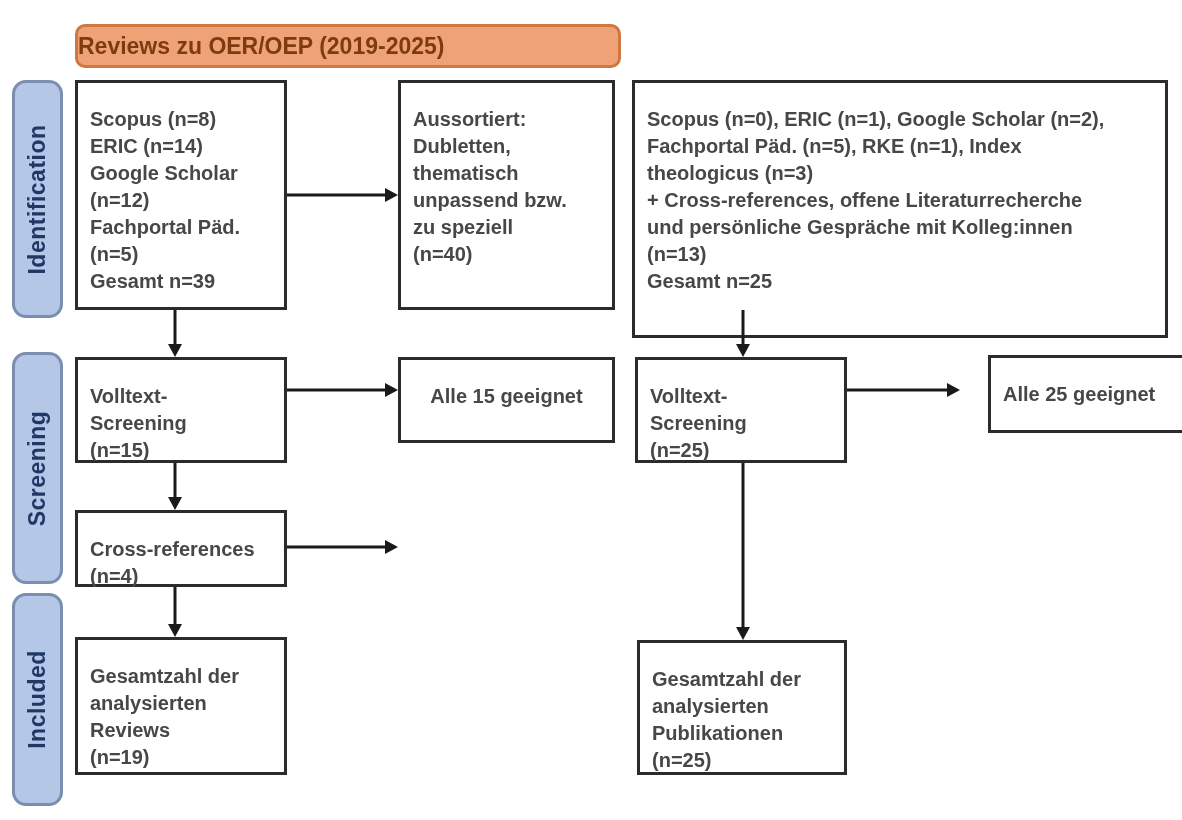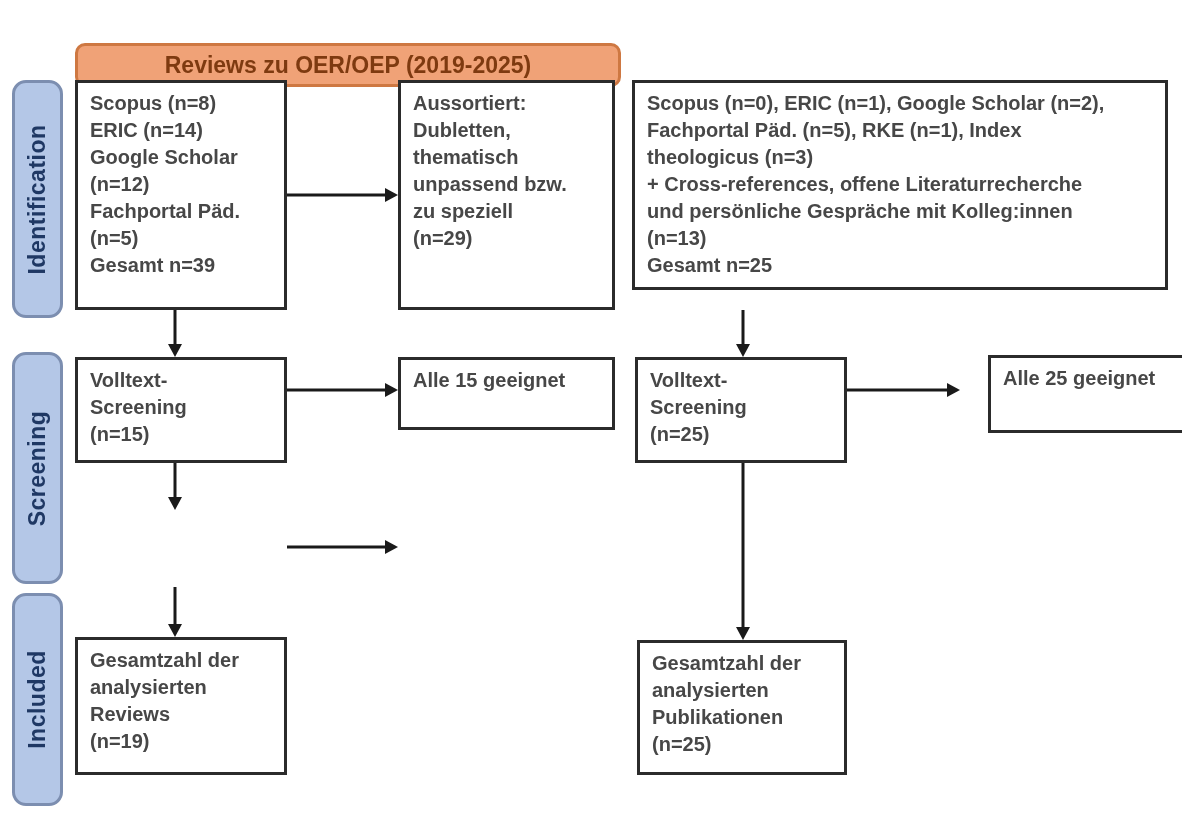--- a/index.html
+++ b/index.html
@@ -15,27 +15,27 @@
     position:absolute;background:var(--stage-fill);border:3px solid var(--stage-border);
     border-radius:14px;display:flex;align-items:center;justify-content:center;
   }
   .stage-pill .stage-label{
     transform:rotate(-90deg);white-space:nowrap;color:var(--stage-text);
     font-size:23px;font-weight:700;letter-spacing:.5px;
   }
 
   .col-header{
     position:absolute;background:var(--header-fill);border:3px solid var(--header-border);
-    border-radius:10px;display:flex;align-items:center;justify-content:center;
-    color:var(--header-text);font-size:23px;font-weight:700;margin-top:19px;
+    border-radius:10px;display:flex;align-items:center;justify-content:flex-start;
+    color:var(--header-text);font-size:23px;font-weight:700;
   }
 
   .flow-box{
     position:absolute;background:#fff;border:3px solid var(--box-border);
-    box-sizing:border-box;padding:7px 12px;
+    box-sizing:border-box;padding:23px 12px;
   }
   .flow-box .box-text{
     white-space:pre-line;color:var(--box-text);font-size:20px;font-weight:700;line-height:1.35;
     display:block;
   }
 
   .arrow-h{position:absolute;}
   .arrow-h .arrow-shaft{position:absolute;left:0;top:50%;transform:translateY(-50%);
     height:3px;width:calc(100% - 12px);background:var(--arrow);}
   .arrow-h .arrow-head{position:absolute;right:0;top:50%;transform:translateY(-50%);
@@ -76,38 +76,42 @@
 Fachportal Päd.
 (n=5)
 Gesamt n=39</span>
   </div>
   <div class="flow-box" style="left:398px;top:80px;width:217px;height:230px;">
     <span class="box-text">Aussortiert:
 Dubletten,
 thematisch
 unpassend bzw.
 zu speziell
-(n=29)</span>
+(n=40)</span>
   </div>
   <div class="flow-box" style="left:75px;top:357px;width:212px;height:106px;">
     <span class="box-text">Volltext-
 Screening
 (n=15)</span>
   </div>
-  <div class="flow-box" style="left:398px;top:357px;width:217px;height:73px;">
+  <div class="flow-box" style="left:398px;top:357px;width:217px;height:86px;text-align:center;">
     <span class="box-text">Alle 15 geeignet</span>
+  </div>
+  <div class="flow-box" style="left:75px;top:510px;width:212px;height:77px;">
+    <span class="box-text">Cross-references
+(n=4)</span>
   </div>
   <div class="flow-box" style="left:75px;top:637px;width:212px;height:138px;">
     <span class="box-text">Gesamtzahl der
 analysierten
 Reviews
 (n=19)</span>
   </div>
 
-  <div class="flow-box" style="left:632px;top:80px;width:536px;height:210px;">
+  <div class="flow-box" style="left:632px;top:80px;width:536px;height:258px;">
     <span class="box-text">Scopus (n=0), ERIC (n=1), Google Scholar (n=2),
 Fachportal Päd. (n=5), RKE (n=1), Index
 theologicus (n=3)
 + Cross-references, offene Literaturrecherche
 und persönliche Gespräche mit Kolleg:innen
 (n=13)
 Gesamt n=25</span>
   </div>
   <div class="flow-box" style="left:635px;top:357px;width:212px;height:106px;">
     <span class="box-text">Volltext-

